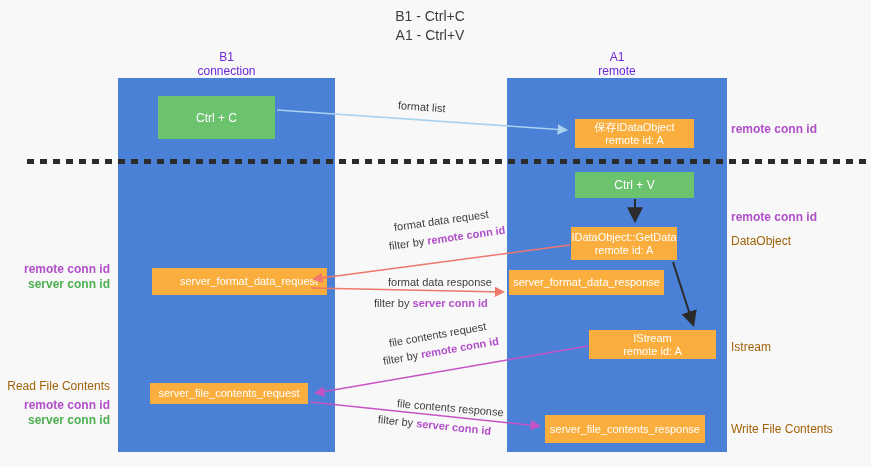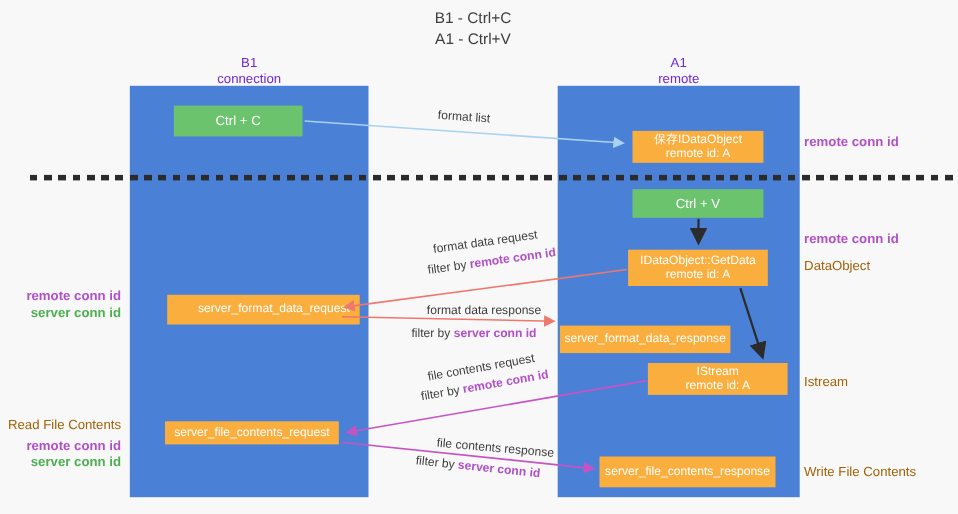--- a/index.html
+++ b/index.html
@@ -66,43 +66,43 @@
   <div class="lifeline-header" style="left:507px; width:220px;">
     <div>A1</div>
     <div>remote</div>
   </div>
 
   <div class="lifeline" style="left:118px; width:217px;"></div>
   <div class="lifeline" style="left:507px; width:220px;"></div>
 
   <div class="divider"></div>
 
-  <div class="box green" style="left:158px; top:96px; width:117px; height:28px;">
+  <div class="box green" style="left:158px; top:96px; width:117px; height:43px;">
     <span>Ctrl + C</span>
   </div>
 
   <div class="box orange" style="left:575px; top:119px; width:119px; height:29px;">
     <span>保存IDataObject</span>
     <span>remote id: A</span>
   </div>
 
   <div class="box green" style="left:575px; top:172px; width:119px; height:26px;">
     <span>Ctrl + V</span>
   </div>
 
-  <div class="box orange" style="left:571px; top:227px; width:127px; height:33px;align-items:center;">
+  <div class="box orange" style="left:571px; top:227px; width:106px; height:33px;align-items:center;">
     <span>IDataObject::GetData</span>
     <span>remote id: A</span>
   </div>
 
   <div class="box orange" style="left:152px; top:268px; width:156px; height:27px;padding-left:19px;">
     <span>server_format_data_request</span>
   </div>
 
-  <div class="box orange" style="left:509px; top:296px; width:155px; height:25px;">
+  <div class="box orange" style="left:509px; top:270px; width:155px; height:25px;">
     <span>server_format_data_response</span>
   </div>
 
   <div class="box orange" style="left:589px; top:330px; width:127px; height:29px;">
     <span>IStream</span>
     <span>remote id: A</span>
   </div>
 
   <div class="box orange" style="left:150px; top:383px; width:158px; height:21px;">
     <span>server_file_contents_request</span>

